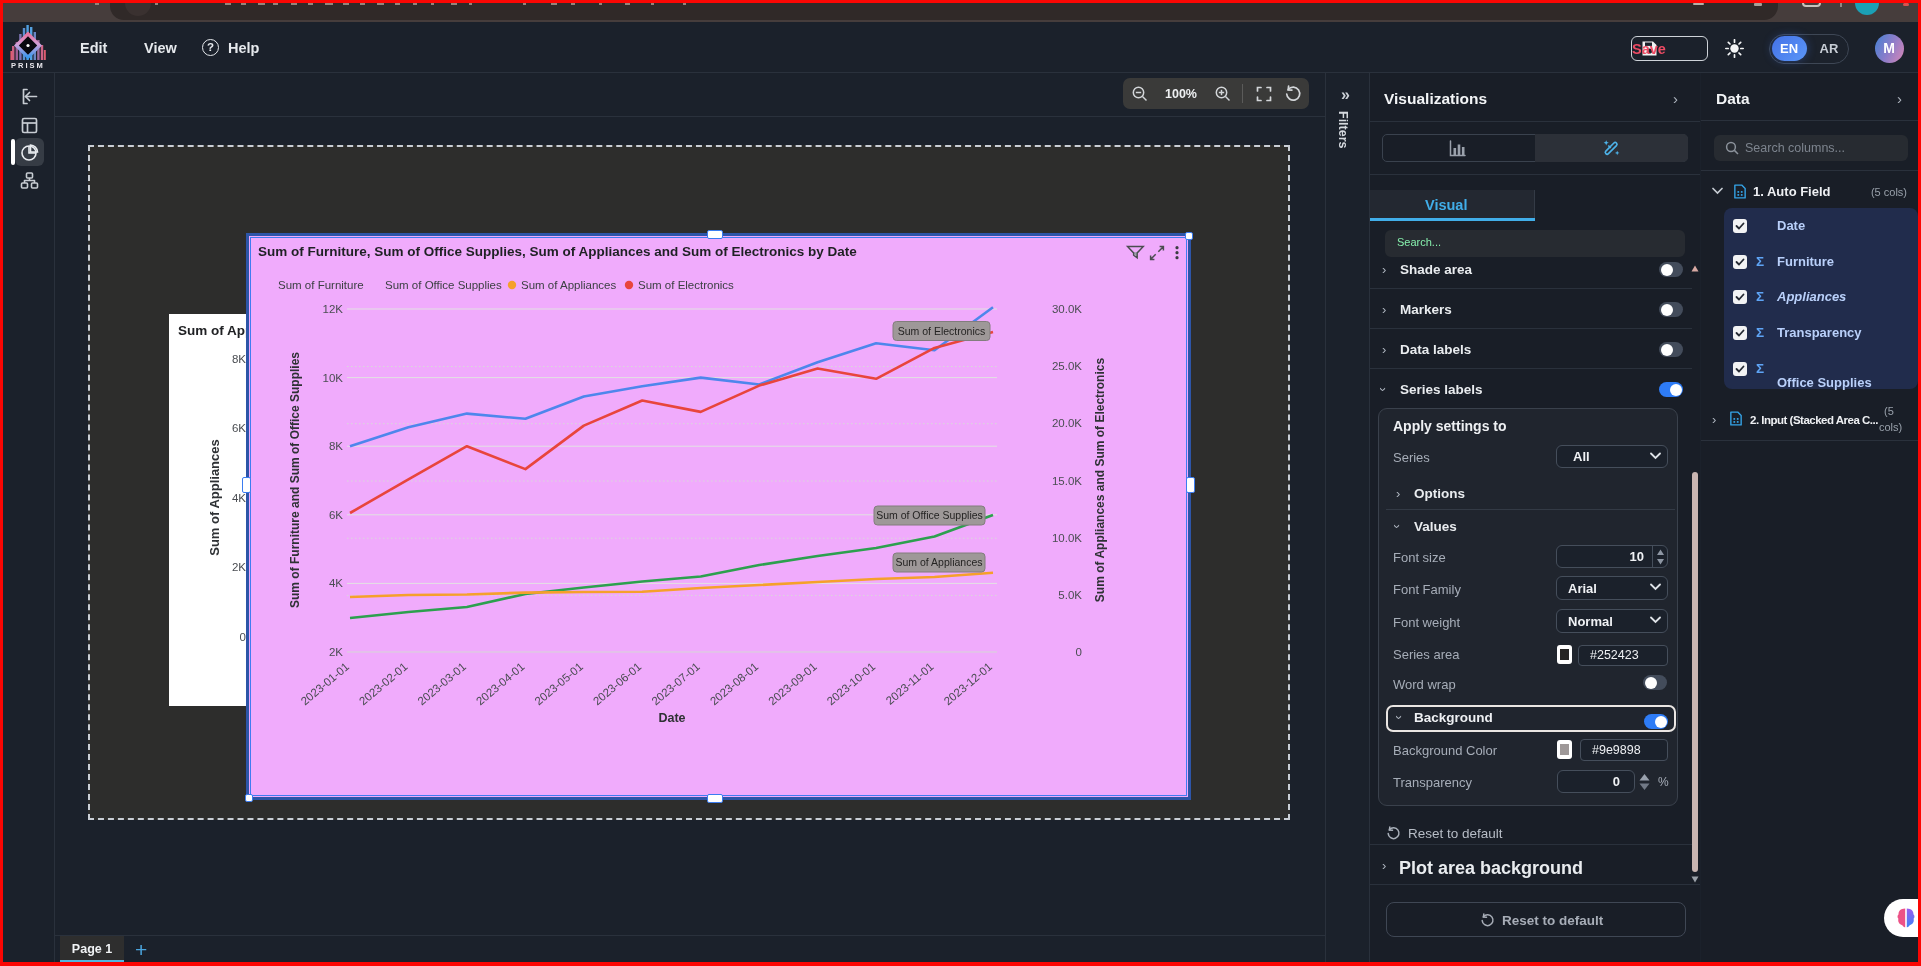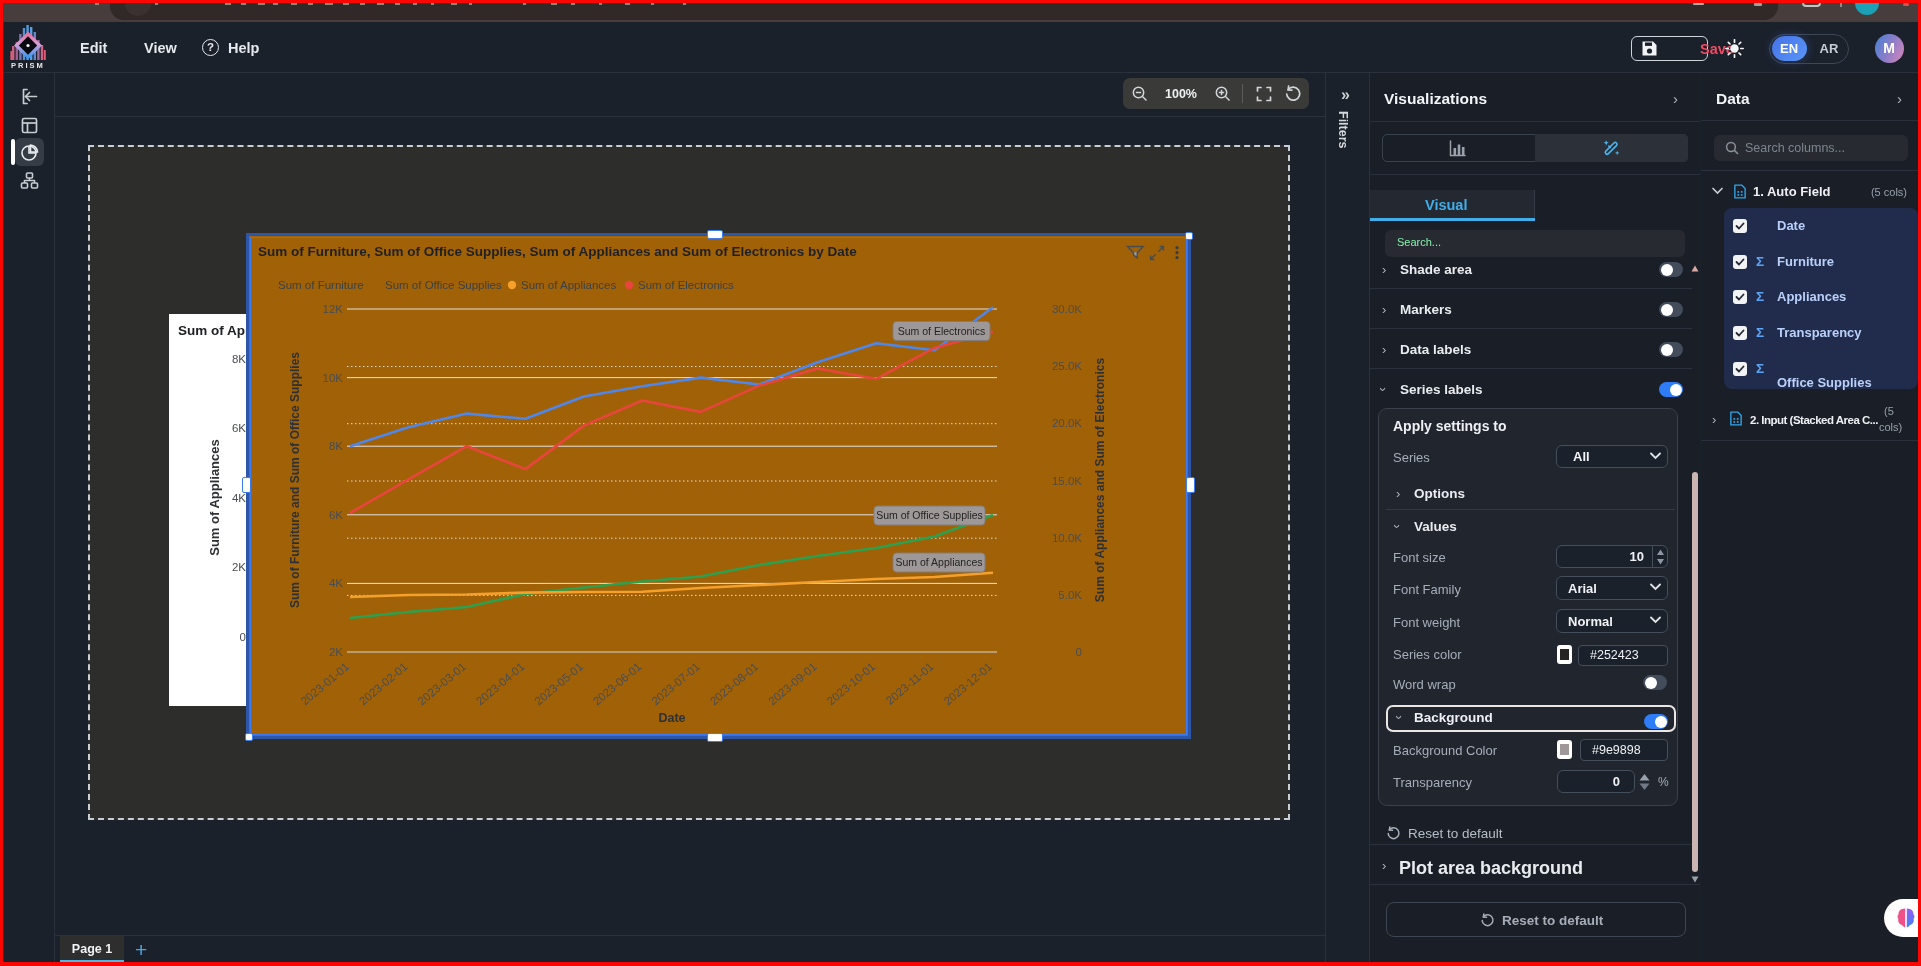--- a/index.html
+++ b/index.html
@@ -93,21 +93,21 @@
 <div class="abs" style="left:144px;top:40px;color:#e6e9ed;font-size:14.5px;font-weight:700;">View</div>
 <div class="abs" style="left:202px;top:39px;width:17px;height:17px;border:1.6px solid #e6e9ed;border-radius:50%;color:#e6e9ed;font-size:11.5px;font-weight:700;text-align:center;line-height:14px;">?</div>
 <div class="abs" style="left:228px;top:40px;color:#e6e9ed;font-size:14.5px;font-weight:700;">Help</div>
 
 <div class="abs" style="left:1631px;top:36px;width:77px;height:25px;border:1.5px solid #ced3d9;border-radius:6px;"></div>
 <svg class="abs" style="left:1641px;top:40px;" width="17" height="17" viewBox="0 0 17 17">
   <path d="M1.5 1.5 h10.5 l3.5 3.5 v10.5 h-14 z" fill="#f2f3f4"></path>
   <rect x="4" y="2.5" width="7" height="3.4" fill="#1b212b"></rect>
   <circle cx="8.5" cy="11" r="2.6" fill="#1b212b"></circle>
 </svg>
-<div class="abs" style="left:1700px;top:41px;color:#ee4b64;font-size:14.5px;font-weight:700;">Save</div>
+<div class="abs" style="left:1632px;top:41px;color:#ee4b64;font-size:14.5px;font-weight:700;">Save</div>
 
 <svg class="abs" style="left:1725px;top:39px;" width="19" height="19" viewBox="0 0 19 19">
   <circle cx="9.5" cy="9.5" r="4.2" fill="#f4f5f6"></circle>
   <g stroke="#f4f5f6" stroke-width="1.7" stroke-linecap="round">
     <line x1="9.5" y1="0.8" x2="9.5" y2="3.2"></line>
         <line x1="9.5" y1="15.8" x2="9.5" y2="18.2"></line>
     <line x1="0.8" y1="9.5" x2="3.2" y2="9.5"></line>
         <line x1="15.8" y1="9.5" x2="18.2" y2="9.5"></line>
     <line x1="3.3" y1="3.3" x2="5" y2="5"></line>
         <line x1="14" y1="14" x2="15.7" y2="15.7"></line>
@@ -184,21 +184,21 @@
 <div class="abs" style="left:169px;top:314px;width:81px;height:392px;background:#fff;overflow:hidden;">
   <div class="abs" style="left:9px;top:9px;width:120px;color:#202124;font-size:13.5px;font-weight:700;white-space:nowrap;">Sum of App</div>
   <div class="abs" style="left:37px;top:39px;width:40px;text-align:right;color:#4a4d52;font-size:11.5px;">8K</div>
   <div class="abs" style="left:37px;top:108px;width:40px;text-align:right;color:#4a4d52;font-size:11.5px;">6K</div>
   <div class="abs" style="left:37px;top:178px;width:40px;text-align:right;color:#4a4d52;font-size:11.5px;">4K</div>
   <div class="abs" style="left:37px;top:247px;width:40px;text-align:right;color:#4a4d52;font-size:11.5px;">2K</div>
   <div class="abs" style="left:37px;top:317px;width:40px;text-align:right;color:#4a4d52;font-size:11.5px;">0</div>
   <div class="abs" style="left:-44px;top:176px;width:178px;text-align:center;color:#2e3134;font-size:13px;font-weight:700;transform:rotate(-90deg);">Sum of Appliances</div>
 </div>
 
-<div class="abs" id="mainpanel" style="left:249px;top:236px;width:939px;height:500px;background:#a16207;box-shadow:0 0 0 3px #2d55a8;">
+<div class="abs" id="mainpanel" style="left:249px;top:236px;width:939px;height:561px;background:#f0abfc;box-shadow:0 0 0 3px #2d55a8;">
   <div class="abs" style="left:1px;top:1px;right:1px;bottom:1px;border:1.5px solid #3f7cf1;pointer-events:none;"></div>
   <svg width="939" height="500" viewBox="0 0 939 500" font-family="Liberation Sans, sans-serif">
     <text x="9" y="20" font-size="13.5" font-weight="700" fill="#1f2124">Sum of Furniture, Sum of Office Supplies, Sum of Appliances and Sum of Electronics by Date</text>
     <g stroke="#4a4d50" stroke-width="1.4" fill="none">
       <path d="M884.6 16.2 h3.6 v4.6 l-3.6 -2.7 z" fill="#9aa0a5" stroke="none"></path>
       <path d="M878.5 10.5 h15.8 l-6.1 6.4 v5 l-3.6 -2.7 v-2.3 z"></path>
       <path d="M909.3 15.7 l4.7 -4.7 M910.6 10.6 h3.8 v3.8 M906.7 18.3 l-4.7 4.7 M905.4 23.4 h-3.8 v-3.8" stroke-width="1.5"></path>
     </g>
     <g fill="#3a3d41">
       <circle cx="928" cy="11.7" r="1.6"></circle>
@@ -372,21 +372,21 @@
         <path d="M1 1.5 L5.5 6 L10 1.5" fill="none" stroke="#dfe3e8" stroke-width="1.8" stroke-linecap="round"></path>
       </svg>
 
   <div class="abs" style="left:23px;top:542px;color:#a6adb8;font-size:13px;">Font weight</div>
   <div class="ddl" style="left:186px;top:536px;width:112px;height:24px;"></div>
   <div class="abs" style="left:198px;top:541px;color:#f0f2f5;font-size:13px;font-weight:700;">Normal</div>
   <svg class="abs" style="left:280px;top:543px;" width="11" height="8" viewBox="0 0 11 8">
         <path d="M1 1.5 L5.5 6 L10 1.5" fill="none" stroke="#dfe3e8" stroke-width="1.8" stroke-linecap="round"></path>
       </svg>
 
-  <div class="abs" style="left:23px;top:574px;color:#a6adb8;font-size:13px;">Series color</div>
+  <div class="abs" style="left:23px;top:574px;color:#a6adb8;font-size:13px;">Series area</div>
   <div class="abs" style="left:187px;top:572px;width:15px;height:19px;background:#fff;border-radius:3px;"></div>
   <div class="abs" style="left:190px;top:576px;width:9px;height:11px;background:#252423;"></div>
   <div class="ddl" style="left:208px;top:572px;width:90px;height:21px;border-radius:4px;"></div>
   <div class="abs" style="left:220px;top:575px;color:#eef0f3;font-size:12.5px;">#252423</div>
 
   <div class="abs" style="left:23px;top:604px;color:#a6adb8;font-size:13px;">Word wrap</div>
   <div class="btog" style="left:273px;top:602px;">
         <span class="kn"></span>
       </div>
 
@@ -480,21 +480,21 @@
         <path d="M1.5 5 L4 7.5 L8.5 2.5" fill="none" stroke="#252a33" stroke-width="1.8" stroke-linecap="round" stroke-linejoin="round"></path>
       </svg>
   <div class="abs" style="left:55px;top:181px;color:#5ea4f5;font-size:13.5px;font-weight:700;">Σ</div>
   <div class="abs" style="left:76px;top:181px;color:#b9d0fa;font-size:13px;font-weight:700;">Furniture</div>
 
   <div class="abs" style="left:32px;top:217px;width:14px;height:14px;background:#f2f3f4;border-radius:3px;"></div>
   <svg class="abs" style="left:34px;top:219px;" width="10" height="10" viewBox="0 0 10 10">
         <path d="M1.5 5 L4 7.5 L8.5 2.5" fill="none" stroke="#252a33" stroke-width="1.8" stroke-linecap="round" stroke-linejoin="round"></path>
       </svg>
   <div class="abs" style="left:55px;top:216px;color:#5ea4f5;font-size:13.5px;font-weight:700;">Σ</div>
-  <div class="abs" style="left:76px;top:216px;color:#b9d0fa;font-size:13px;font-weight:700;">Appliances</div>
+  <div class="abs" style="left:76px;top:216px;color:#b9d0fa;font-size:13px;font-weight:700;font-style:italic;">Appliances</div>
 
   <div class="abs" style="left:32px;top:253px;width:14px;height:14px;background:#f2f3f4;border-radius:3px;"></div>
   <svg class="abs" style="left:34px;top:255px;" width="10" height="10" viewBox="0 0 10 10">
         <path d="M1.5 5 L4 7.5 L8.5 2.5" fill="none" stroke="#252a33" stroke-width="1.8" stroke-linecap="round" stroke-linejoin="round"></path>
       </svg>
   <div class="abs" style="left:55px;top:252px;color:#5ea4f5;font-size:13.5px;font-weight:700;">Σ</div>
   <div class="abs" style="left:76px;top:252px;color:#b9d0fa;font-size:13px;font-weight:700;">Transparency</div>
 
   <div class="abs" style="left:32px;top:289px;width:14px;height:14px;background:#f2f3f4;border-radius:3px;"></div>
   <svg class="abs" style="left:34px;top:291px;" width="10" height="10" viewBox="0 0 10 10">

